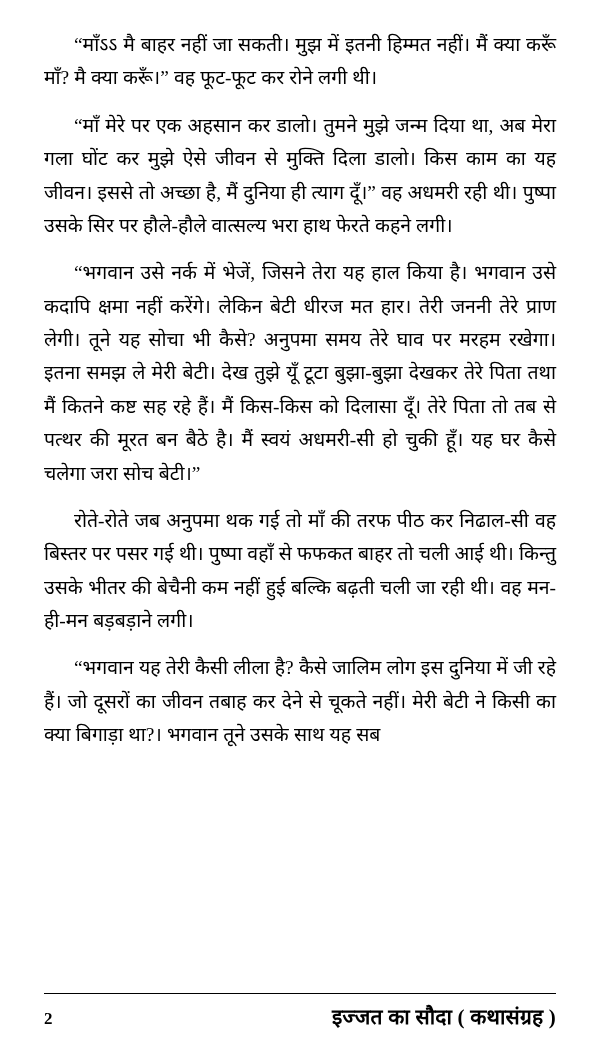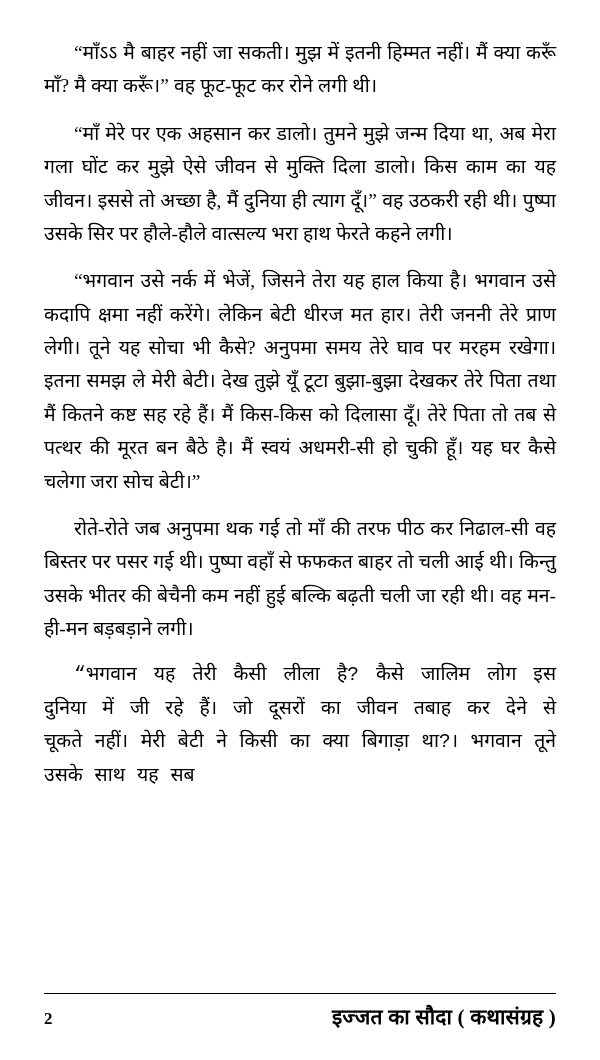--- a/index.html
+++ b/index.html
@@ -12,36 +12,35 @@
     background: #ffffff;
     font-family: "Liberation Serif", "DejaVu Serif", serif;
     color: #000000;
     overflow: hidden;
   }
   .page {
     position: relative;
     width: 600px;
     height: 1060px;
     box-sizing: border-box;
-    padding: 36px 44px 0 44px;
+    padding: 28px 44px 0 44px;
   }
   .body-text {
     font-size: 19.4px;
     line-height: 1.72;
     text-align: justify;
     text-justify: inter-word;
     word-spacing: 0.3px;
   }
   .para {
     margin: 0 0 14px 0;
     text-indent: 30px;
   }
   .para:last-of-type {
     margin-bottom: 4px;
-    font-family: Liberation Mono, monospace;
   }
   .footer {
     position: absolute;
     left: 44px;
     right: 44px;
     bottom: 30px;
     display: flex;
     align-items: baseline;
     justify-content: space-between;
   }
@@ -65,21 +64,21 @@
     letter-spacing: 0.2px;
   }
 </style>
 </head>
 <body>
 
 <div class="page">
 
   <div class="body-text">
     <p class="para">“माँऽऽ मै बाहर नहीं जा सकती। मुझ में इतनी हिम्मत नहीं। मैं क्या करूँ माँ? मै क्या करूँ।” वह फूट-फूट कर रोने लगी थी।</p>
-    <p class="para">“माँ मेरे पर एक अहसान कर डालो। तुमने मुझे जन्म दिया था, अब मेरा गला घोंट कर मुझे ऐसे जीवन से मुक्ति दिला डालो। किस काम का यह जीवन। इससे तो अच्छा है, मैं दुनिया ही त्याग दूँ।” वह उठकरी रही थी। पुष्पा उसके सिर पर हौले-हौले वात्सल्य भरा हाथ फेरते कहने लगी।</p>
+    <p class="para">“माँ मेरे पर एक अहसान कर डालो। तुमने मुझे जन्म दिया था, अब मेरा गला घोंट कर मुझे ऐसे जीवन से मुक्ति दिला डालो। किस काम का यह जीवन। इससे तो अच्छा है, मैं दुनिया ही त्याग दूँ।” वह अधमरी रही थी। पुष्पा उसके सिर पर हौले-हौले वात्सल्य भरा हाथ फेरते कहने लगी।</p>
     <p class="para">“भगवान उसे नर्क में भेजें, जिसने तेरा यह हाल किया है। भगवान उसे कदापि क्षमा नहीं करेंगे। लेकिन बेटी धीरज मत हार। तेरी जननी तेरे प्राण लेगी। तूने यह सोचा भी कैसे? अनुपमा समय तेरे घाव पर मरहम रखेगा। इतना समझ ले मेरी बेटी। देख तुझे यूँ टूटा बुझा-बुझा देखकर तेरे पिता तथा मैं कितने कष्ट सह रहे हैं। मैं किस-किस को दिलासा दूँ। तेरे पिता तो तब से पत्थर की मूरत बन बैठे है। मैं स्वयं अधमरी-सी हो चुकी हूँ। यह घर कैसे चलेगा जरा सोच बेटी।”</p>
     <p class="para">रोते-रोते जब अनुपमा थक गई तो माँ की तरफ पीठ कर निढाल-सी वह बिस्तर पर पसर गई थी। पुष्पा वहाँ से फफकत बाहर तो चली आई थी। किन्तु उसके भीतर की बेचैनी कम नहीं हुई बल्कि बढ़ती चली जा रही थी। वह मन-ही-मन बड़बड़ाने लगी।</p>
     <p class="para">“भगवान यह तेरी कैसी लीला है? कैसे जालिम लोग इस दुनिया में जी रहे हैं। जो दूसरों का जीवन तबाह कर देने से चूकते नहीं। मेरी बेटी ने किसी का क्या बिगाड़ा था?। भगवान तूने उसके साथ यह सब</p>
   </div>
 
   <div class="footer-rule"></div>
 
   <div class="footer">
     <span class="page-number">2</span>
     <span class="footer-title">इज्जत का सौदा ( कथासंग्रह )</span>

